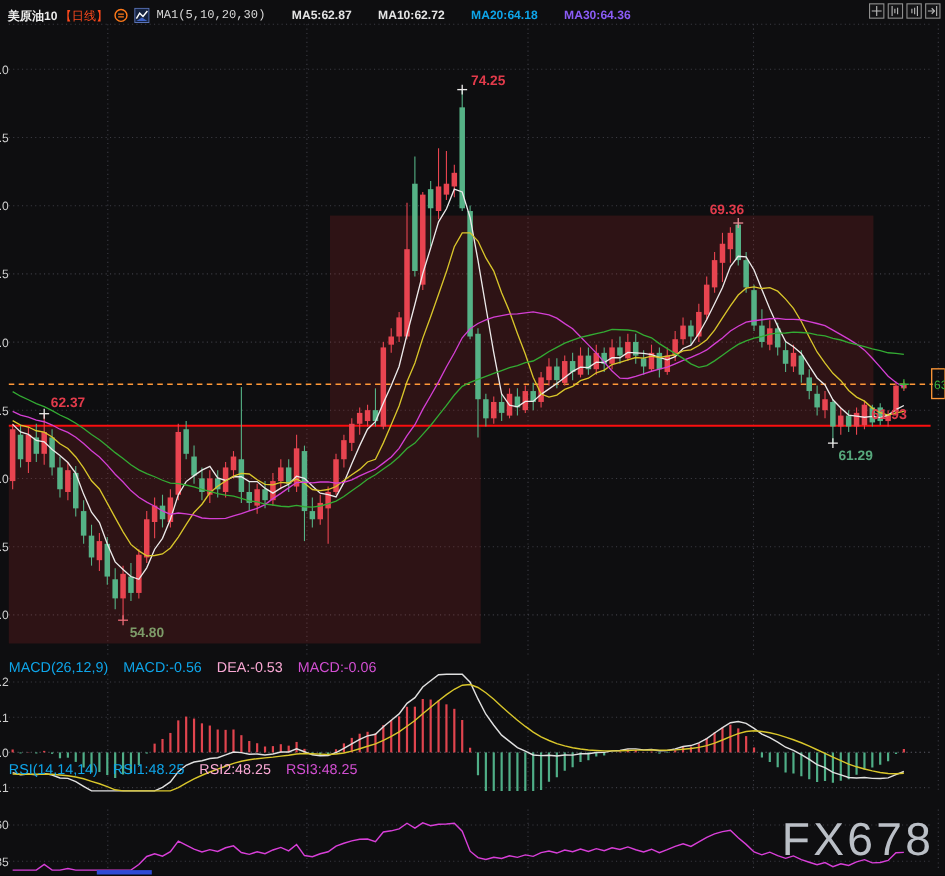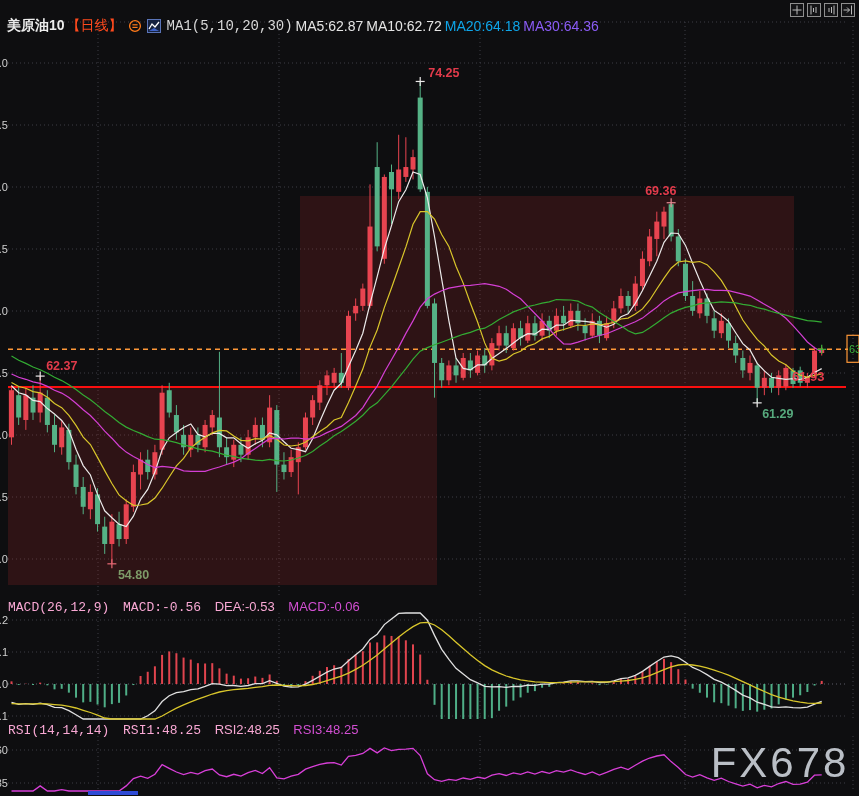--- a/index.html
+++ b/index.html
@@ -1,31 +1,31 @@
 <!DOCTYPE html>
 <html><head>
 <meta charset="utf-8">
 <style>
   html,body{margin:0;padding:0;background:#0b0b0d;}
   #app{position:relative;width:859px;height:796px;background:#0e0e10;overflow:hidden;
        font-family:"Liberation Sans",sans-serif;}
   #chart-svg{position:absolute;left:0;top:0;}
-  .hdr{position:absolute;left:0;top:16px;width:755px;height:20px;display:flex;align-items:center;
-       font-size:14px;color:#ddd;z-index:5;}
+  .hdr{position:absolute;left:0;top:4px;width:755px;height:20px;display:flex;align-items:center;
+       font-size:11px;color:#ddd;z-index:5;}
   .hdr .sym{font-weight:bold;color:#ececec;margin-left:7px;}
   .hdr .per{color:#ff4a1d;font-weight:normal;margin-left:2px;}
   .hdr .ic{display:inline-flex;margin-left:5px;}
   .hdr .magrp{color:#d8d8d8;margin-left:6px;font-family:Liberation Mono, monospace;}
-  .hdr .mas span{margin-left:3px;}
+  .hdr .mas span{margin-left:24px;font-weight:bold;}
   .toolbar{position:absolute;right:4px;top:3px;display:flex;gap:3px;z-index:6;}
   .tbtn{width:14px;height:14px;border:1px solid #8f8f8f;box-sizing:border-box;display:flex;
         align-items:center;justify-content:center;background:#141416;cursor:pointer;}
   .subhdr{position:absolute;left:8px;font-size:13px;z-index:5;white-space:nowrap;}
   .subhdr span{margin-right:10px;}
-  .w{color:#f9a8d4;font-family:Liberation Mono, monospace;} .y{color:#f9a8d4;} .mg{color:#d24fd2;}
+  .w{color:#0ea5e9;} .y{color:#f9a8d4;} .mg{color:#d24fd2;}
 </style>
 </head>
 <body>
 
 <div id="app">
 
   <svg id="chart-svg" width="859" height="796">
       <g>
         <line x1="98" y1="22" x2="98" y2="597" stroke="#3c3c44" stroke-width="1" stroke-dasharray="1,3"></line>
         <line x1="98" y1="613" x2="98" y2="719" stroke="#3c3c44" stroke-width="1" stroke-dasharray="1,3"></line>
@@ -521,20 +521,20 @@
       </div>
     </div>
 
   <div class="subhdr" style="top:599px;">
     <span class="w">MACD(26,12,9)</span>
     <span class="w">MACD:-0.56</span>
     <span class="y">DEA:-0.53</span>
     <span class="mg">MACD:-0.06</span>
   </div>
 
-  <div class="subhdr" style="top:722px;">
+  <div class="subhdr" style="top:692px;">
     <span class="w">RSI(14,14,14)</span>
     <span class="w">RSI1:48.25</span>
     <span class="y">RSI2:48.25</span>
     <span class="mg">RSI3:48.25</span>
   </div>
 
 </div>
 
 </body></html>

